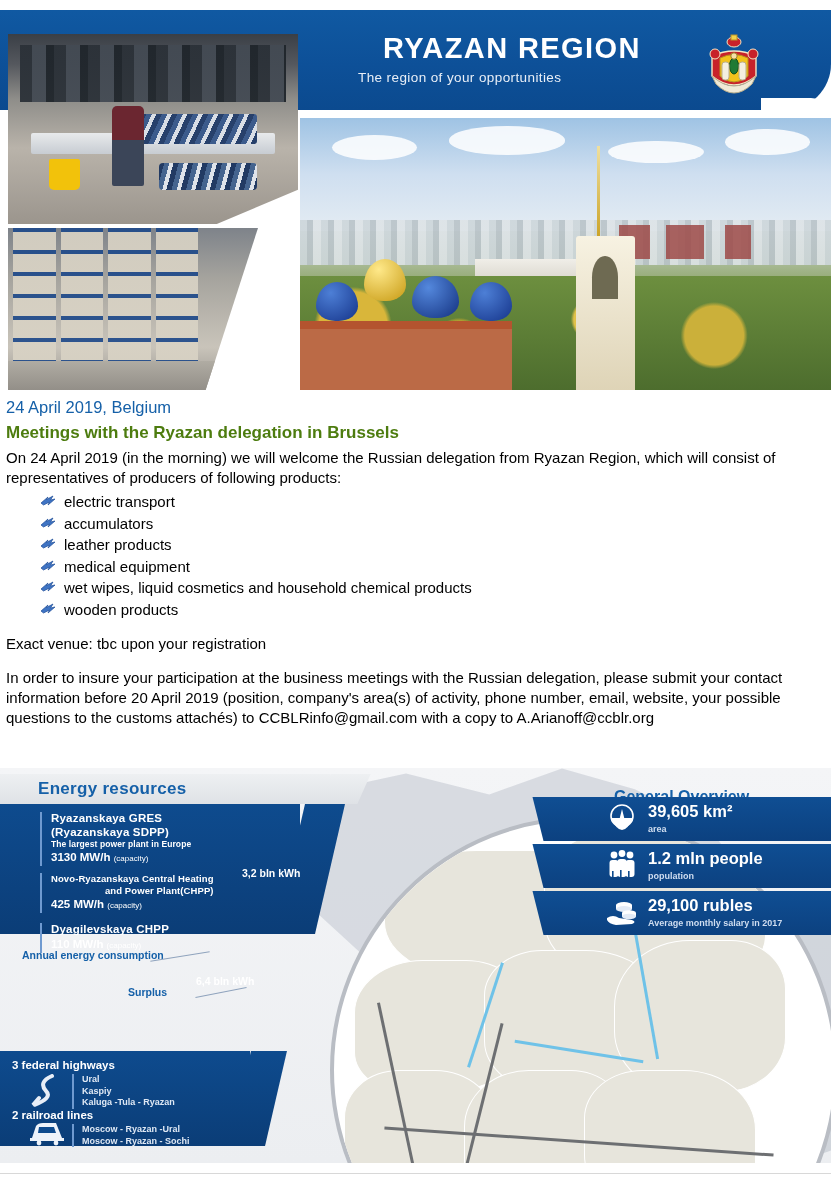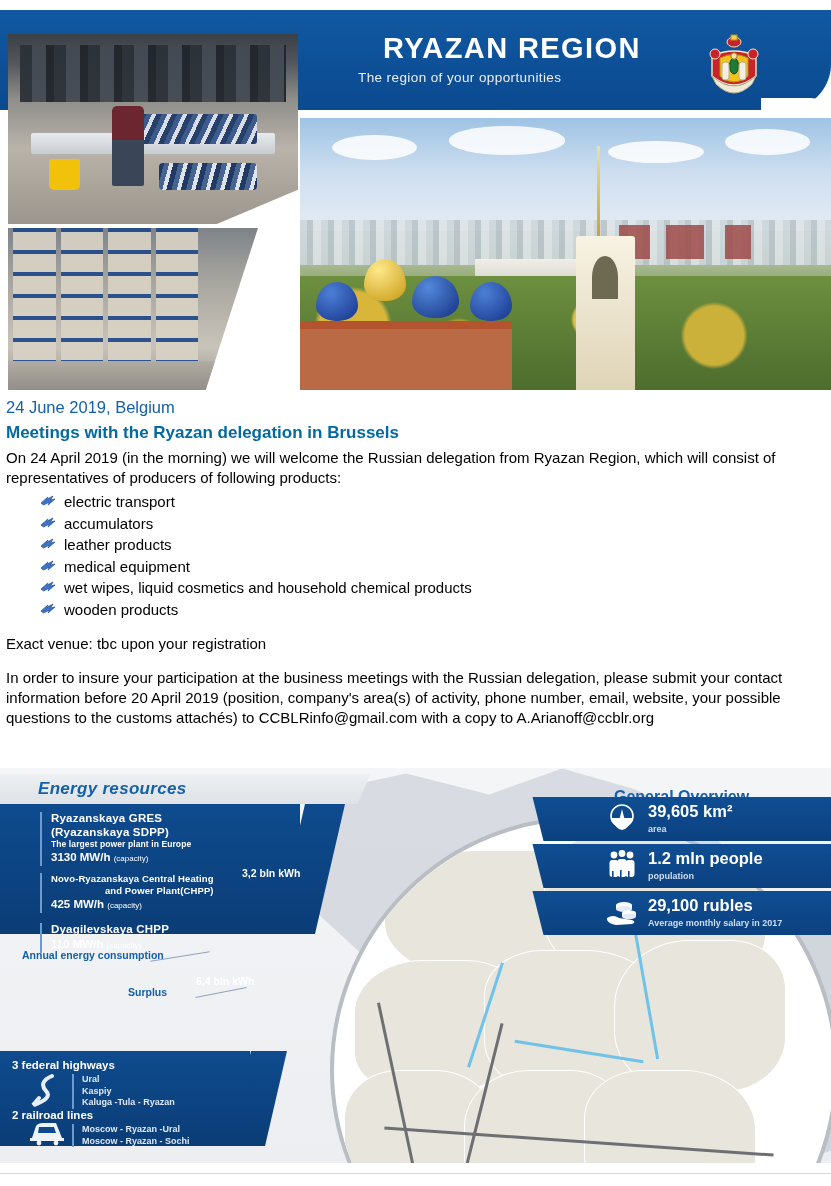--- a/index.html
+++ b/index.html
@@ -92,21 +92,21 @@
   .ph-city .spire{position:absolute;left:56%;top:10%;width:3px;height:34%;
      background:linear-gradient(180deg,#efe0a0,#c9a021);}
   .ph-city .belfry{position:absolute;left:52%;top:42%;width:11%;height:58%;
      background:linear-gradient(180deg,#f7f2e2,#ddd2b4);border-radius:3px 3px 0 0;}
   .ph-city .belfry i{position:absolute;left:28%;top:12%;width:44%;height:26%;
      background:#6e6a52;border-radius:50% 50% 0 0;display:block;}
 
   
   .txt{position:absolute;left:6px;top:396px;width:820px;}
   .date{color:#1560a8;font-size:16.5px;line-height:22px;}
-  .subject{color:#0369a1;font-size:17px;font-weight:bold;line-height:26px;margin-top:2px;}
+  .subject{color:#4d7c0f;font-size:17px;font-weight:bold;line-height:26px;margin-top:2px;}
   .para{font-size:15px;line-height:19.5px;margin-top:2px;}
   ul.prods{list-style:none;margin:4px 0 0 0;padding:0 0 0 34px;}
   ul.prods li{position:relative;font-size:15px;line-height:21.5px;padding-left:24px;}
   .bul{position:absolute;left:0;top:3px;width:17px;height:14px;}
   .spacer{height:14px;}
   .para2{font-size:15px;line-height:19.5px;}
   .para3{font-size:15px;line-height:20px;margin-top:14px;}
 
   
   .info{position:absolute;left:0;top:768px;width:831px;height:395px;overflow:hidden;
@@ -121,21 +121,21 @@
   .ru-shape2{position:absolute;left:600px;top:120px;width:260px;height:280px;
      background:#c9ced6;
      clip-path:polygon(0 8%,26% 0,58% 10%,82% 4%,100% 20%,100% 90%,70% 100%,34% 94%,6% 74%);
      opacity:.8;}
   .wedge{position:absolute;background:#ffffff;}
   .w-left{left:220px;top:-20px;width:180px;height:440px;transform:skewX(-14deg);}
   .big-circle{position:absolute;left:330px;top:48px;width:500px;height:500px;
      border-radius:50%;background:#fff;border:4px solid #b9bdc4;overflow:hidden;}
   .obl{position:absolute;background:#e7e5dc;border:1px solid #fff;}
 
-  .panel-hdr{position:absolute;height:30px;background:linear-gradient(180deg,#eef0f2,#dfe2e6);font-style:italic;}
+  .panel-hdr{position:absolute;height:30px;background:linear-gradient(180deg,#eef0f2,#dfe2e6);}
   .panel-hdr span{color:#1560a8;font-size:17px;font-weight:bold;letter-spacing:.3px;}
 
   
   .energy-hdr{left:0;top:6px;width:330px;}
   .energy-hdr span{position:absolute;left:38px;top:5px;}
   .energy-hdr:after{content:"";position:absolute;right:-34px;top:0;width:40px;height:30px;
      background:linear-gradient(180deg,#eef0f2,#dfe2e6);transform:skewX(-24deg);}
   .energy-body{position:absolute;left:0;top:36px;width:300px;height:130px;
      background:linear-gradient(180deg,#0e4b8e,#0b3d77);}
   .energy-body:after{content:"";position:absolute;right:-30px;top:0;width:40px;height:130px;
@@ -249,21 +249,21 @@
   <div class="ph ph-ware">
     <div class="rack r1"></div>
     <div class="rack r2"></div>
     <div class="rack r3"></div>
     <div class="rack r4"></div>
     <div class="floor"></div>
   </div>
 </div>
 
 <div class="txt">
-  <div class="date">24 June 2019, Belgium</div>
+  <div class="date">24 April 2019, Belgium</div>
   <div class="subject">Meetings with the Ryazan delegation in Brussels</div>
   <div class="para">On 24 April 2019 (in the morning) we will welcome the Russian delegation from Ryazan Region, which will consist of representatives of producers of following products:</div>
 
   <ul class="prods">
     <li>
       <svg class="bul" viewBox="0 0 17 14">
         <path d="M1 9 L8 3 L6.5 5.5 L13 2 L10.5 6 L15 5 L8 11 L9.5 8 L3.5 11 Z" fill="#3f74c4" stroke="#1c4c96" stroke-width=".7"></path>
         </svg>
       <span>electric transport</span>
     </li>

